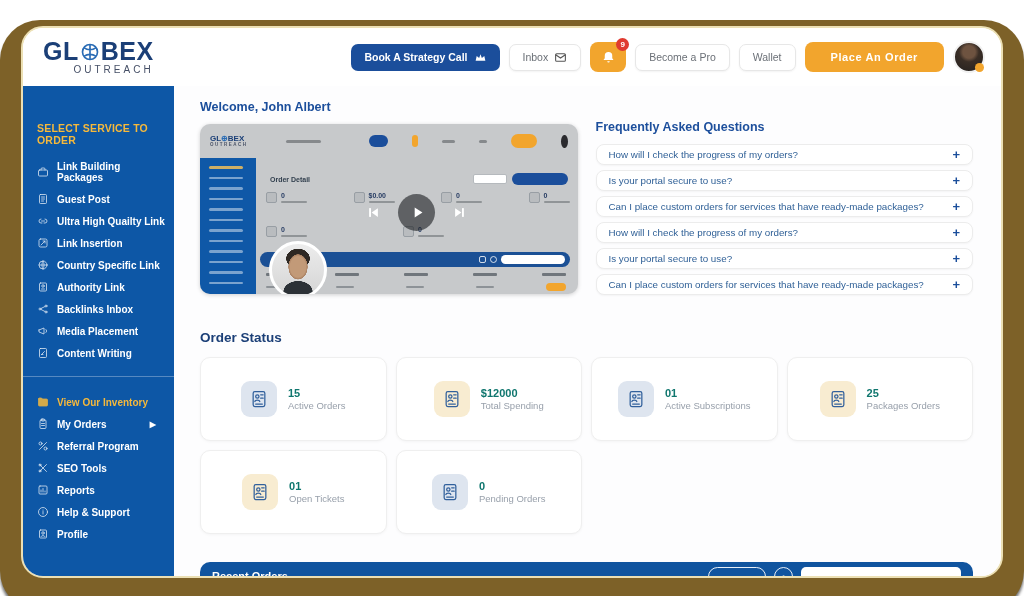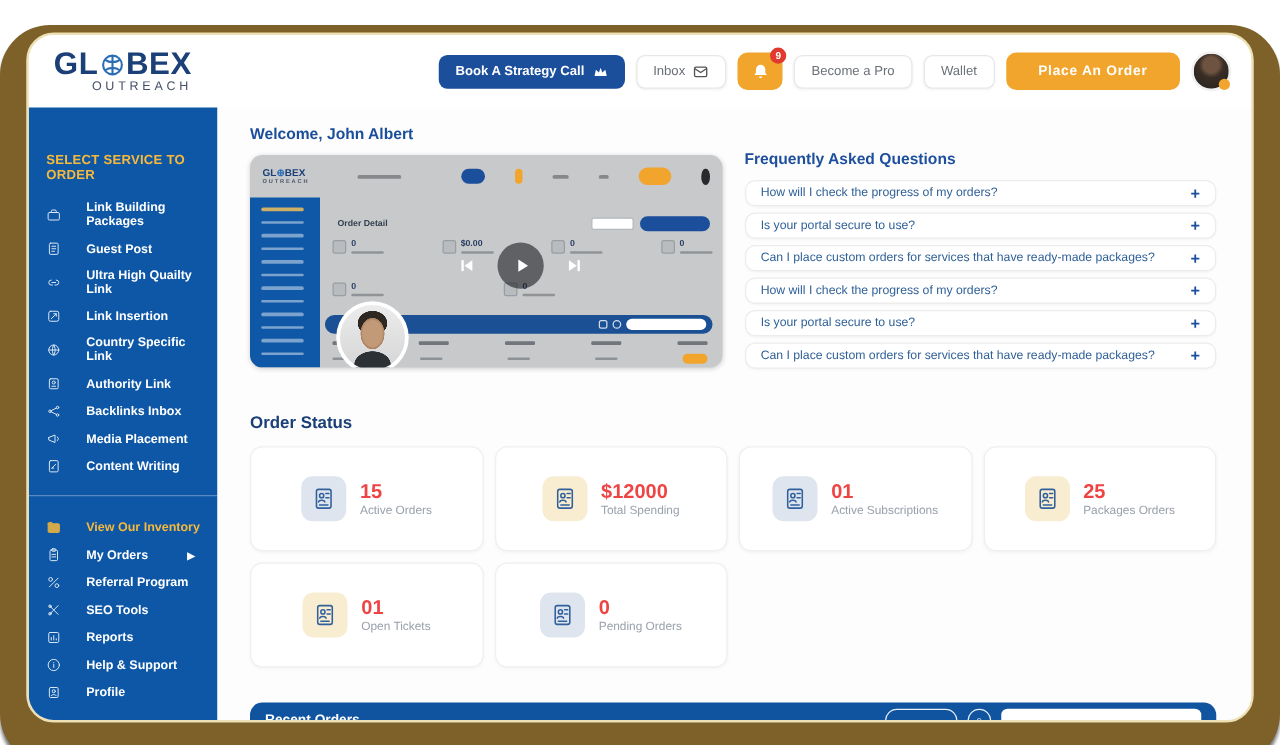--- a/index.html
+++ b/index.html
@@ -22,21 +22,21 @@
   .badge { position:absolute; top:-4px; right:-3px; width:13px; height:13px; border-radius:50%; background:#e03a2f; color:#fff; font-size:8px; font-weight:bold; display:flex; align-items:center; justify-content:center; }
   .btn-orange { background:#f2a52d; color:#fff; font-weight:bold; letter-spacing:.6px; height:30px; padding:0 26px; border-radius:8px; font-size:11px; }
   .avatar { position:relative; width:32px; height:32px; border-radius:50%; cursor:pointer;
     background: radial-gradient(circle at 50% 32%, #6e5340 0 26%, #3a2e26 42%, #23201e 100%); border:2px solid #f1f1f1; }
   .avatar::after { content:""; position:absolute; right:-1px; bottom:-1px; width:9px; height:9px; border-radius:50%; background:#f2a52d; }
 
   
   .bdy { flex:1; display:flex; min-height:0; }
   .side { width:151px; background:#0d57a6; padding-top:32px; overflow:hidden; }
   .side-title { color:#f6b93b; font-weight:bold; font-size:10.5px; padding:4px 0 10px 14px; letter-spacing:.2px; }
-  .s-item { display:flex; align-items:center; gap:20px; padding:5px 6px 5px 14px; color:#fff; font-size:10px; font-weight:600; cursor:pointer; }
+  .s-item { display:flex; align-items:center; gap:8px; padding:5px 6px 5px 14px; color:#fff; font-size:10px; font-weight:600; cursor:pointer; }
   .s-item .s-ic { width:12px; height:12px; flex:0 0 12px; stroke:#fff; stroke-width:1.6; fill:none; opacity:.85; stroke-linecap:round; stroke-linejoin:round; }
   .s-item.gold { color:#f6b93b; }
   .s-sub { margin-left:auto; margin-right:12px; font-size:8px; color:#fff; }
   .s-div { height:1px; background:rgba(255,255,255,.3); margin:12px 0 14px 0; }
 
   .main { position:relative; flex:1; background:#fdfdfe; padding:14px 28px 0 26px; overflow:hidden; }
   .cols { display:grid; grid-template-columns:1fr 1fr; column-gap:18px; }
   .welcome { color:#1b4e9b; font-weight:bold; font-size:12.5px; margin-bottom:10px; }
 
   
@@ -84,21 +84,21 @@
   .faq-plus { font-size:13px; font-weight:bold; color:#1b4e9b; line-height:1; cursor:pointer; }
 
   
   .os-title { color:#1b3f77; font-weight:bold; font-size:13.5px; margin:30px 0 12px 0; }
   .cards { display:grid; grid-template-columns:repeat(4,1fr); gap:9px; }
   .card { height:84px; background:#fff; border:1px solid #efefef; border-radius:10px; box-shadow:0 1px 3px rgba(0,0,0,.04); display:flex; align-items:center; justify-content:center; gap:11px; }
   .c-ic { width:36px; height:36px; border-radius:9px; display:flex; align-items:center; justify-content:center; }
   .c-ic svg { width:20px; height:20px; stroke:#31609c; stroke-width:1.5; fill:none; stroke-linecap:round; stroke-linejoin:round; }
   .tone-blue { background:#dee5ef; }
   .tone-gold { background:#f8ecd1; }
-  .c-val { font-size:16px; font-weight:bold; color:#ef4444; line-height:1.2; }
+  .c-val { font-size:11px; font-weight:bold; color:#0f766e; line-height:1.2; }
   .c-lbl { font-size:9.5px; color:#98a0ab; }
 
   
   .recent { position:absolute; left:26px; right:28px; bottom:-32px; height:46px; background:#10549f; border-radius:10px 10px 0 0; display:flex; align-items:flex-start; gap:8px; padding:5px 12px; }
   .recent-title { color:#fff; font-weight:bold; font-size:11px; margin-top:3px; }
   .r-spacer { flex:1; }
   .r-btn { width:58px; height:19px; border:1.5px solid rgba(255,255,255,.9); border-radius:10px; cursor:pointer; }
   .r-circ { width:19px; height:19px; border:1.5px solid rgba(255,255,255,.9); border-radius:50%; color:#fff; font-size:10px; display:flex; align-items:center; justify-content:center; cursor:pointer; }
   .r-input { width:160px; height:21px; background:#fff; border:none; border-radius:5px; cursor:text; }
 </style>

